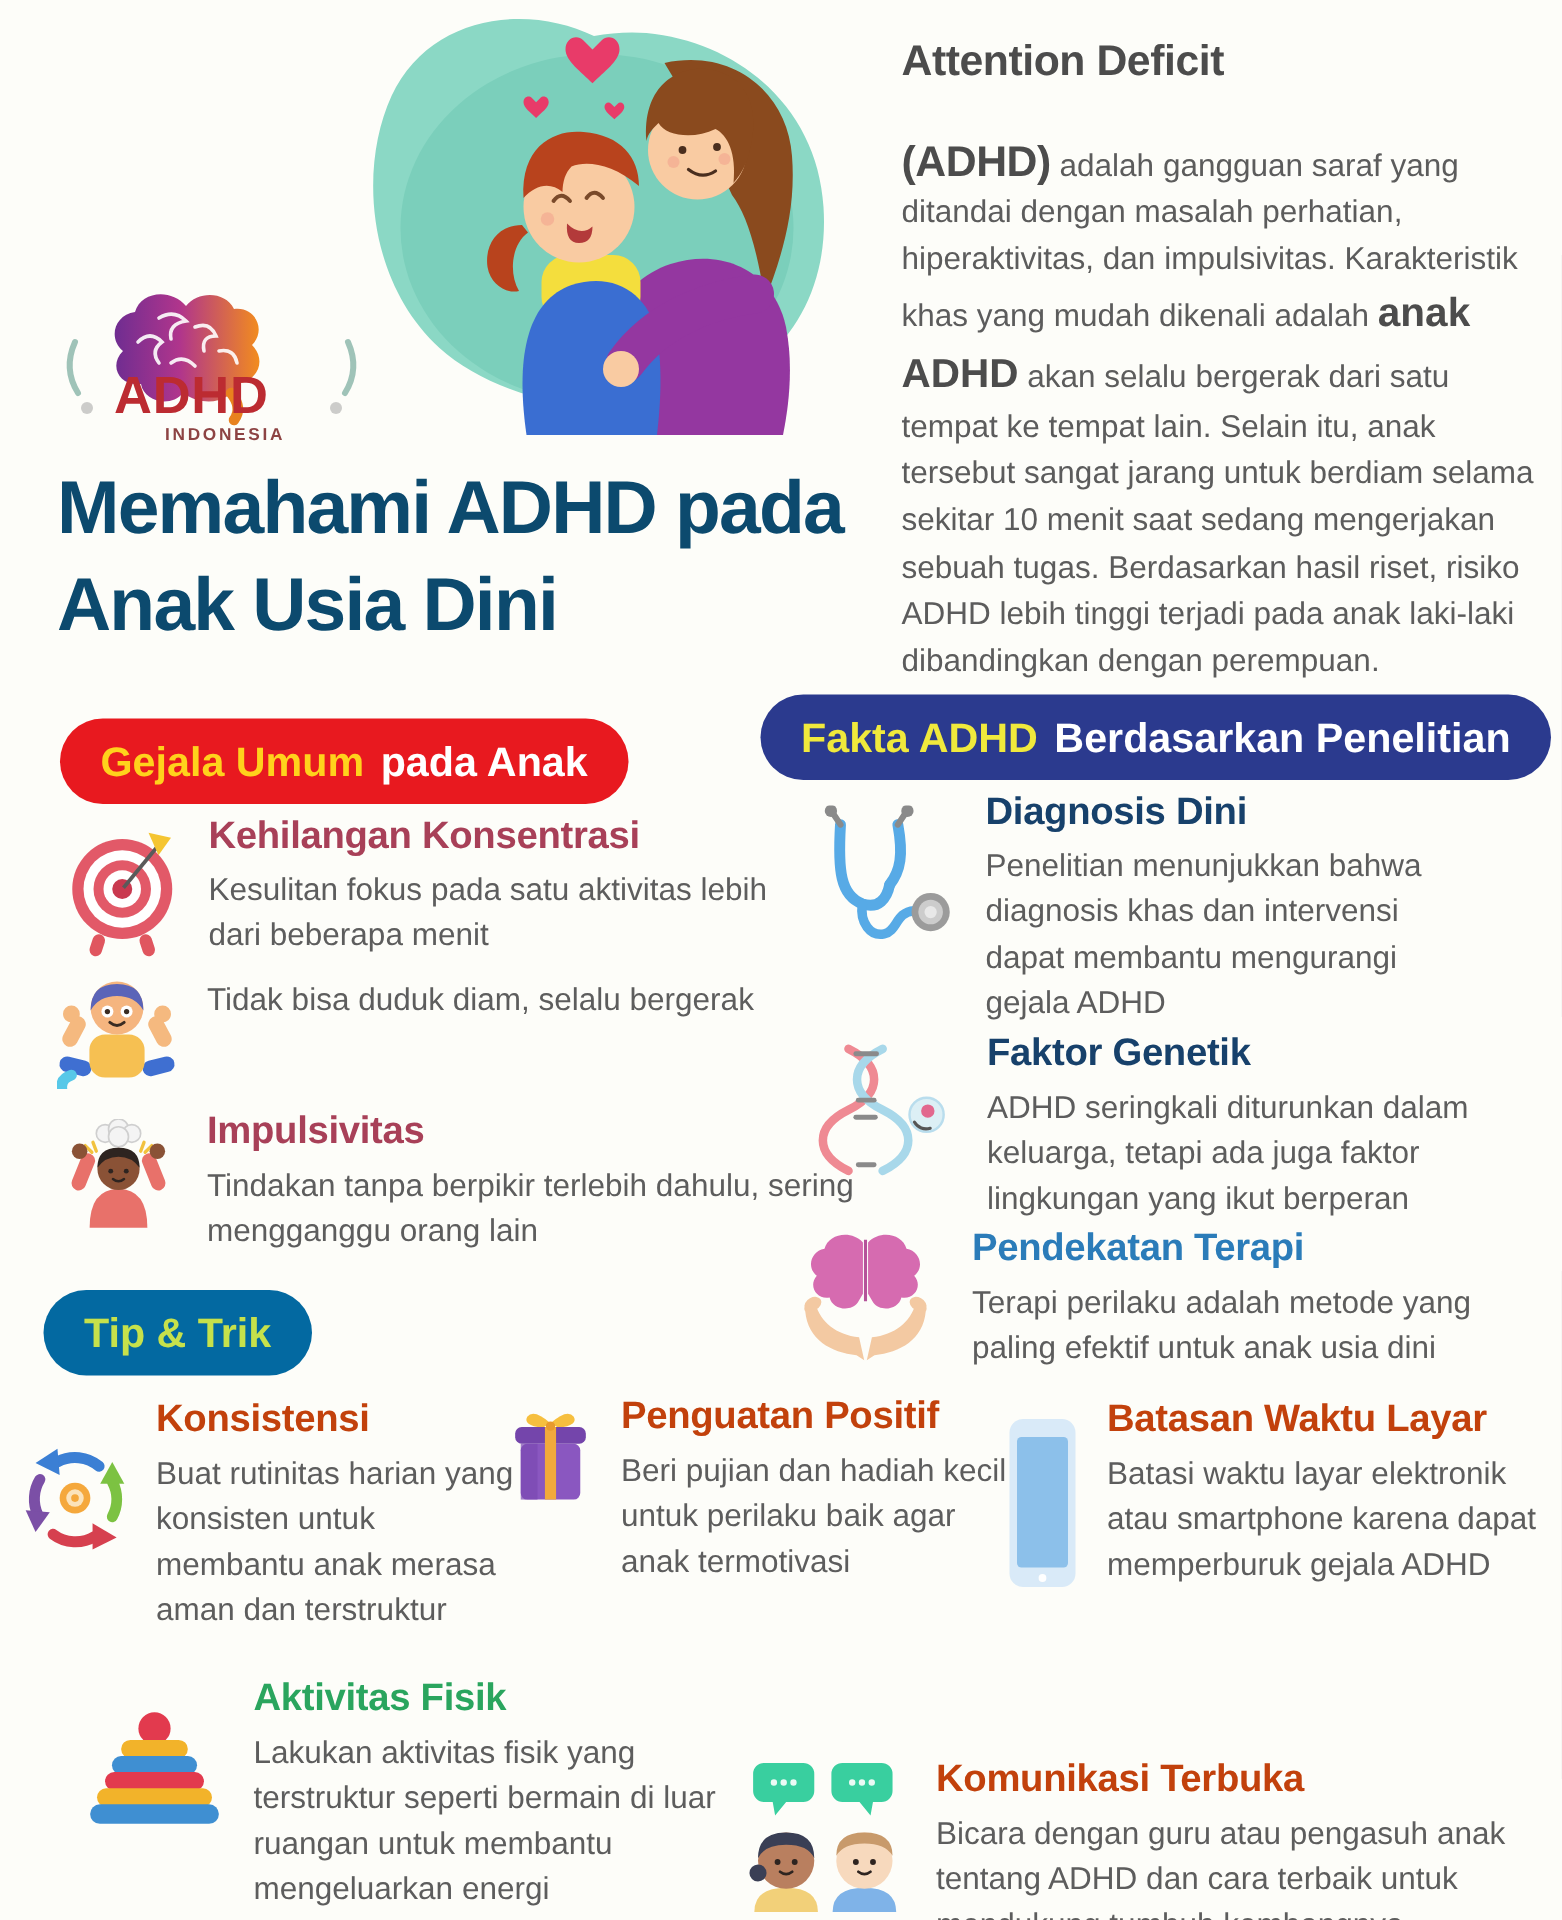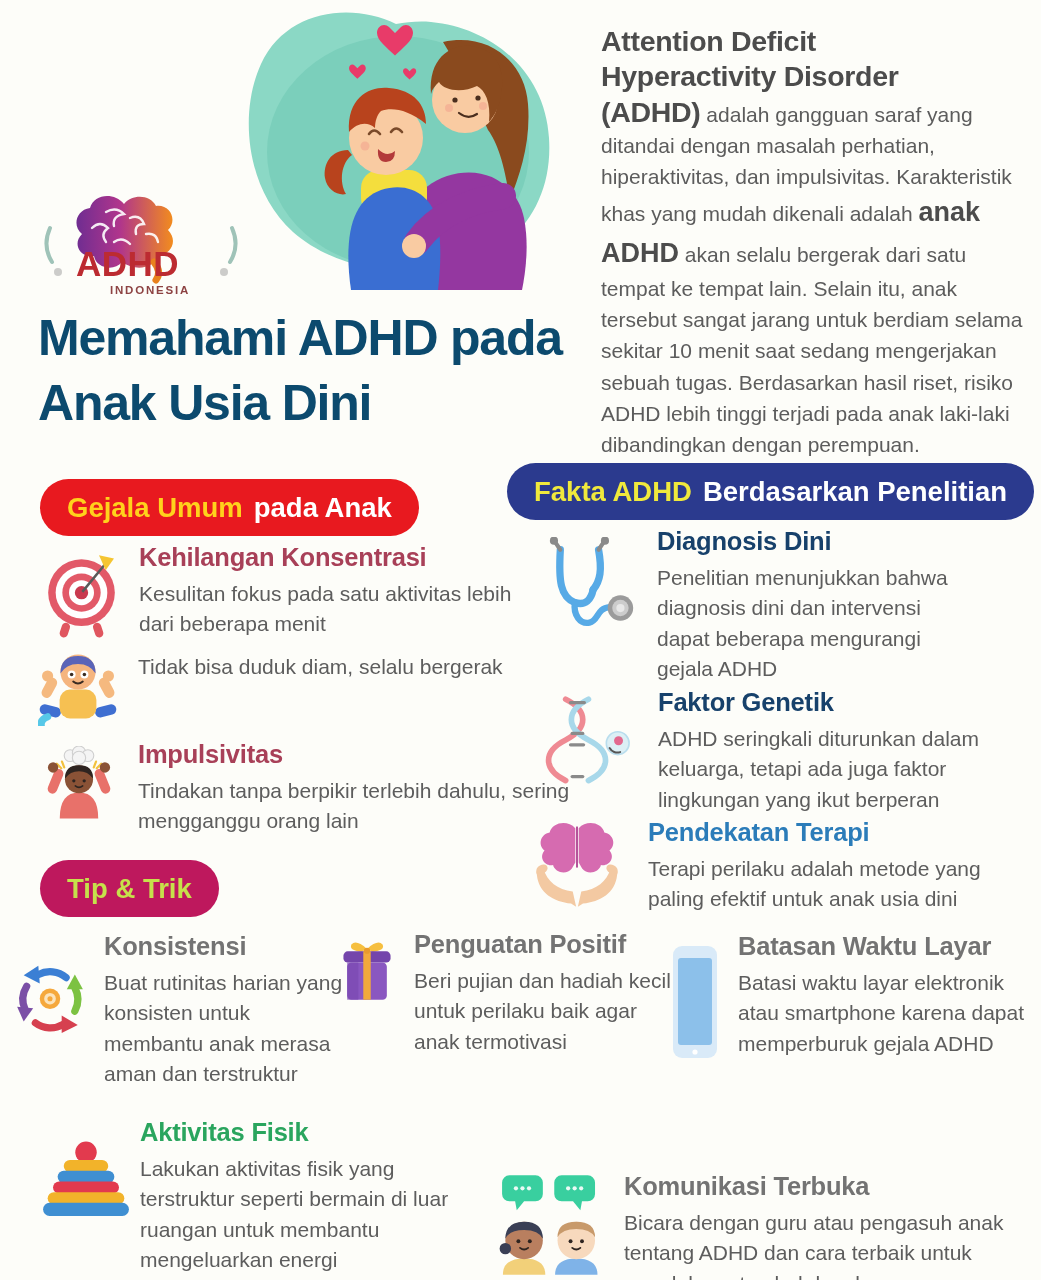--- a/index.html
+++ b/index.html
@@ -16,30 +16,30 @@
 .intro{position:absolute;left:601px;top:24px;width:430px;font-size:21px;line-height:1.49;color:#5c5c5c}
 .intro .hline{font-size:28.5px;line-height:1.22;font-weight:bold;color:#4c4c4c;letter-spacing:-.3px}
 .intro .big{font-size:27px;font-weight:bold;color:#4c4c4c}
 .badge{position:absolute;display:inline-flex;align-items:center;gap:11px;height:57px;padding:0 27px;
   border-radius:29px;font-weight:bold;font-size:27.5px;white-space:nowrap}
 .badge .rest{color:#fff}
 .badge-gejala{left:40px;top:479px;background:#e8191f}
 .badge-gejala .hl{color:#ffd21c}
 .badge-fakta{left:507px;top:463px;background:#2b3a8e}
 .badge-fakta .hl{color:#f0e93c}
-.badge-tips{left:40px;top:860px;background:#be185d}
+.badge-tips{left:29px;top:860px;background:#0369a1}
 .badge-tips .hl{color:#c6e14b}
 .item{position:absolute;display:flex;align-items:flex-start}
 .item .ic{flex:0 0 auto}
 .item h3{font-size:25.5px;font-weight:bold;margin-bottom:7px;letter-spacing:-.2px}
 .item p{font-size:21px;line-height:1.45;color:#5d5d5d}
 .g h3{color:#a84058}
 .f h3{color:#17416b}
 .f-light h3{color:#2b7cb9}
-.t h3{color:#737373}
+.t h3{color:#c2410c}
 .t-green h3{color:#2aa55e}
 </style>
 </head>
 <body>
 
 <div class="page">
 
   <svg class="illu" viewBox="0 0 330 298" width="332" height="298">
     <path d="M165 22 C120 0 55 8 30 62 C8 110 14 186 62 230 C100 264 170 280 230 263 C290 246 322 196 318 136 C314 70 262 26 200 20 C188 19 176 20 165 22 Z" fill="#8bd8c5"></path>
     <ellipse cx="167" cy="150" rx="131" ry="116" fill="#7bcfbb"></ellipse>
@@ -98,21 +98,21 @@
       <path d="M118 74 q8 10 2 18" stroke="#e8821e" stroke-width="7" fill="none" stroke-linecap="round"></path>
     </svg>
     <div class="logo-brand">ADHD</div>
     <div class="logo-sub">INDONESIA</div>
   </div>
 
   <h1 class="main-title">Memahami ADHD pada Anak Usia Dini</h1>
 
   <div class="intro">
     <span class="hline">Attention Deficit</span><br>
-    <span class="hline">Hyperactivity Disorder</span><br>
+    <br>
     <span class="hline">(ADHD)</span>
     <span>adalah gangguan saraf yang ditandai dengan masalah perhatian, hiperaktivitas, dan impulsivitas. Karakteristik khas yang mudah dikenali adalah</span>
     <span class="big">anak ADHD</span>
     <span>akan selalu bergerak dari satu tempat ke tempat lain. Selain itu, anak tersebut sangat jarang untuk berdiam selama sekitar 10 menit saat sedang mengerjakan sebuah tugas. Berdasarkan hasil riset, risiko ADHD lebih tinggi terjadi pada anak laki-laki dibandingkan dengan perempuan.</span>
   </div>
 
   <div class="badge badge-gejala">
     <span class="hl">Gejala Umum</span>
     <span class="rest">pada Anak</span>
   </div>
@@ -198,21 +198,21 @@
       <path d="M30 14 L24 5" stroke="#8a8a8a" stroke-width="4.5" stroke-linecap="round"></path>
       <circle cx="23" cy="4" r="4.5" fill="#8a8a8a"></circle>
       <path d="M72 14 L78 5" stroke="#8a8a8a" stroke-width="4.5" stroke-linecap="round"></path>
       <circle cx="79" cy="4" r="4.5" fill="#8a8a8a"></circle>
       <circle cx="96" cy="78" r="14" fill="#9b9b9b"></circle>
       <circle cx="96" cy="78" r="9" fill="#cccccc"></circle>
       <circle cx="96" cy="78" r="4.5" fill="#e8e8e8"></circle>
     </svg>
     <div class="txt">
       <h3>Diagnosis Dini</h3>
-      <p style="width:312px">Penelitian menunjukkan bahwa diagnosis dini dan intervensi dapat beberapa mengurangi gejala ADHD</p>
+      <p style="width:312px">Penelitian menunjukkan bahwa diagnosis khas dan intervensi dapat membantu mengurangi gejala ADHD</p>
     </div>
   </div>
 
   <div class="item f" style="left:538px;top:688px;gap:24px">
     <svg class="ic" style="margin-top:8px" viewBox="0 0 118 112" width="96">
       <path d="M34 4 C62 18 62 40 34 54 C6 68 6 90 34 104" stroke="#ef8a93" stroke-width="7" fill="none" stroke-linecap="round"></path>
       <path d="M62 4 C34 18 34 40 62 54 C90 68 90 90 62 104" stroke="#a8d8ea" stroke-width="7" fill="none" stroke-linecap="round"></path>
       <g stroke="#8a8a8a" stroke-width="4" stroke-linecap="round">
         <line x1="40" y1="8" x2="57" y2="8"></line>
         <line x1="42" y1="46" x2="55" y2="46"></line>
@@ -296,21 +296,21 @@
       <rect x="1" y="1" width="44" height="112" rx="9" fill="#d9eaf8"></rect>
       <rect x="6" y="13" width="34" height="87" rx="3" fill="#8cc0ea"></rect>
       <circle cx="23" cy="107" r="2.6" fill="#fff"></circle>
     </svg>
     <div class="txt">
       <h3>Batasan Waktu Layar</h3>
       <p style="width:292px">Batasi waktu layar elektronik atau smartphone karena dapat memperburuk gejala ADHD</p>
     </div>
   </div>
 
-  <div class="item t t-green" style="left:40px;top:1118px;gap:8px">
+  <div class="item t t-green" style="left:57px;top:1118px;gap:20px">
     <svg class="ic" style="margin-top:22px" viewBox="0 0 120 110" width="92">
       <circle cx="60" cy="16" r="14" fill="#e23a4e"></circle>
       <rect x="31" y="26" width="58" height="16" rx="8" fill="#f2b32a"></rect>
       <rect x="23" y="40" width="74" height="16" rx="8" fill="#3f8fd2"></rect>
       <rect x="17" y="54" width="86" height="16" rx="8" fill="#e23a4e"></rect>
       <rect x="10" y="68" width="100" height="16" rx="8" fill="#f2b32a"></rect>
       <rect x="4" y="82" width="112" height="17" rx="8.5" fill="#3f8fd2"></rect>
     </svg>
     <div class="txt">
       <h3>Aktivitas Fisik</h3>

